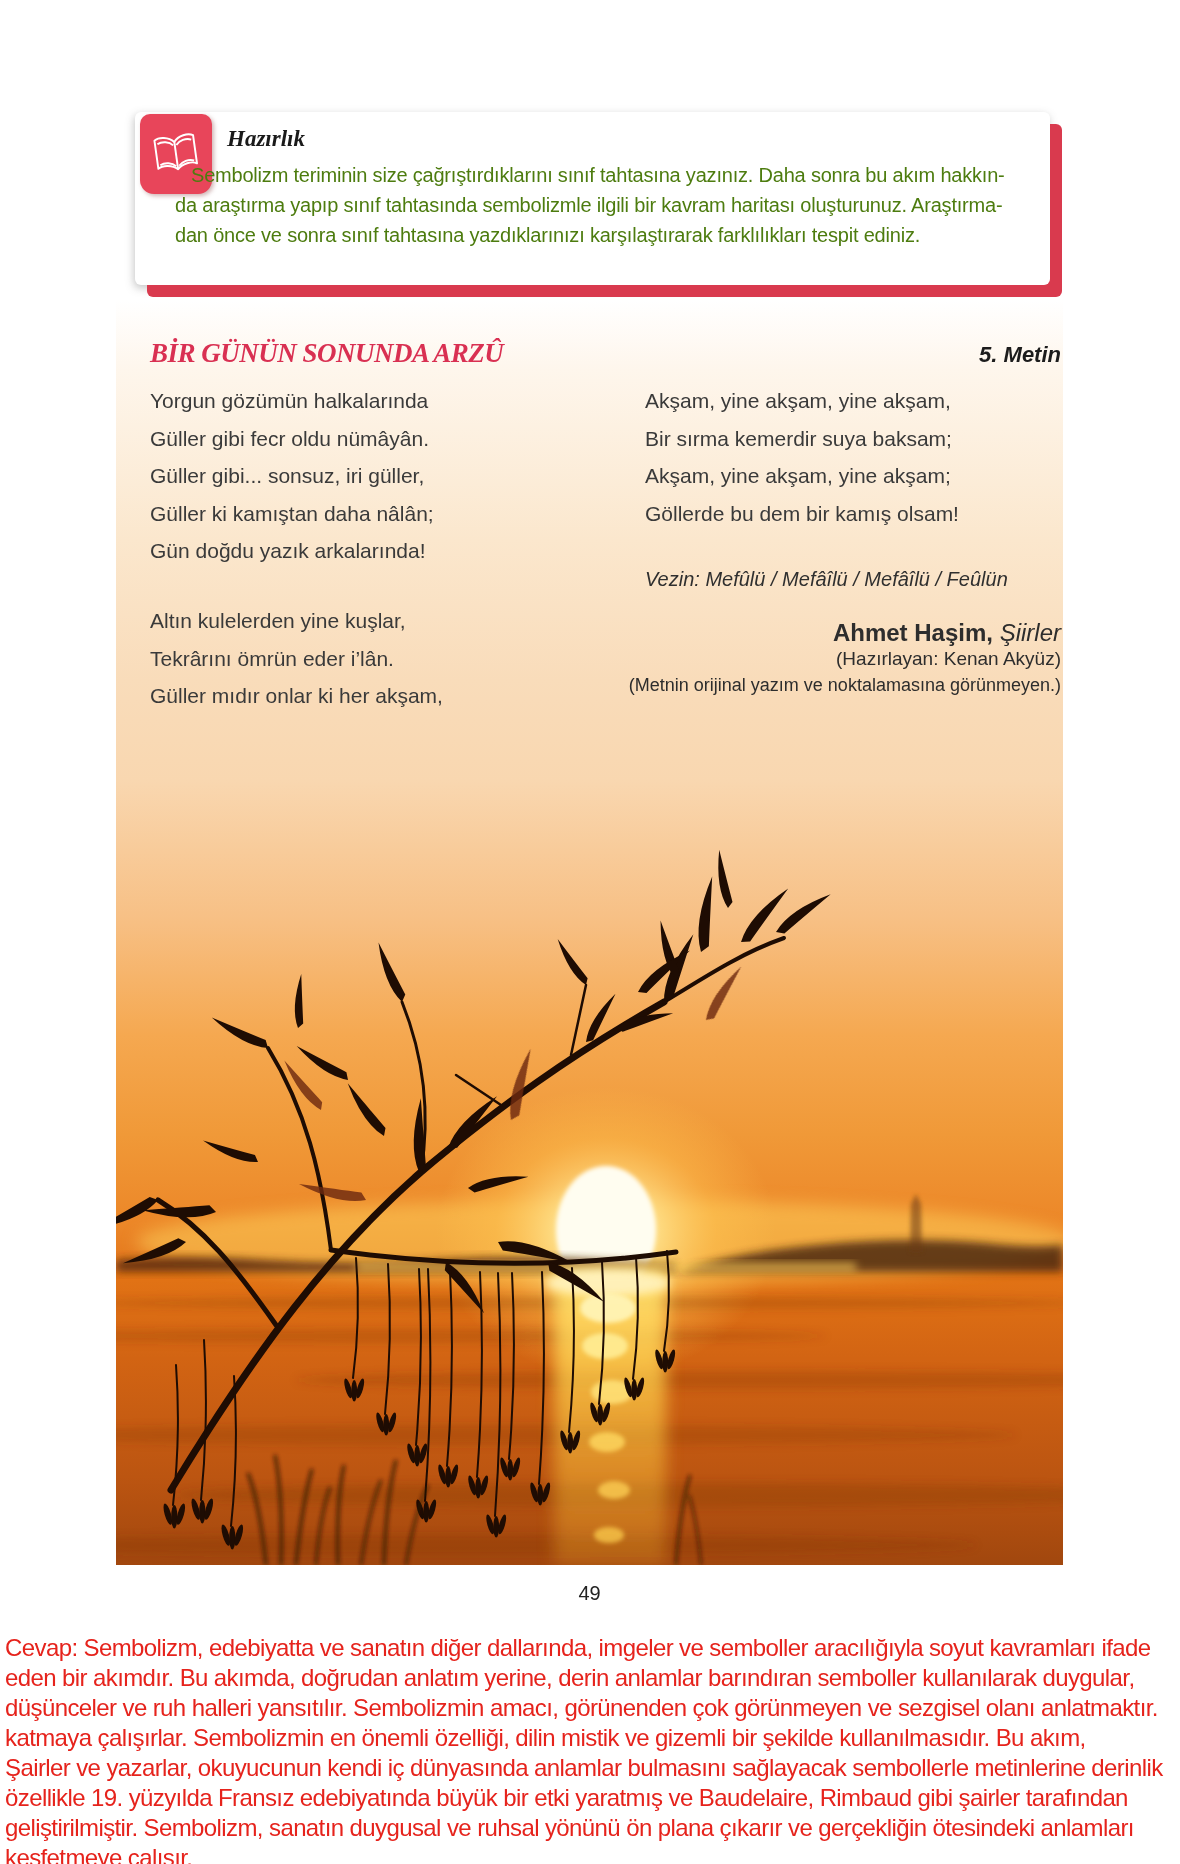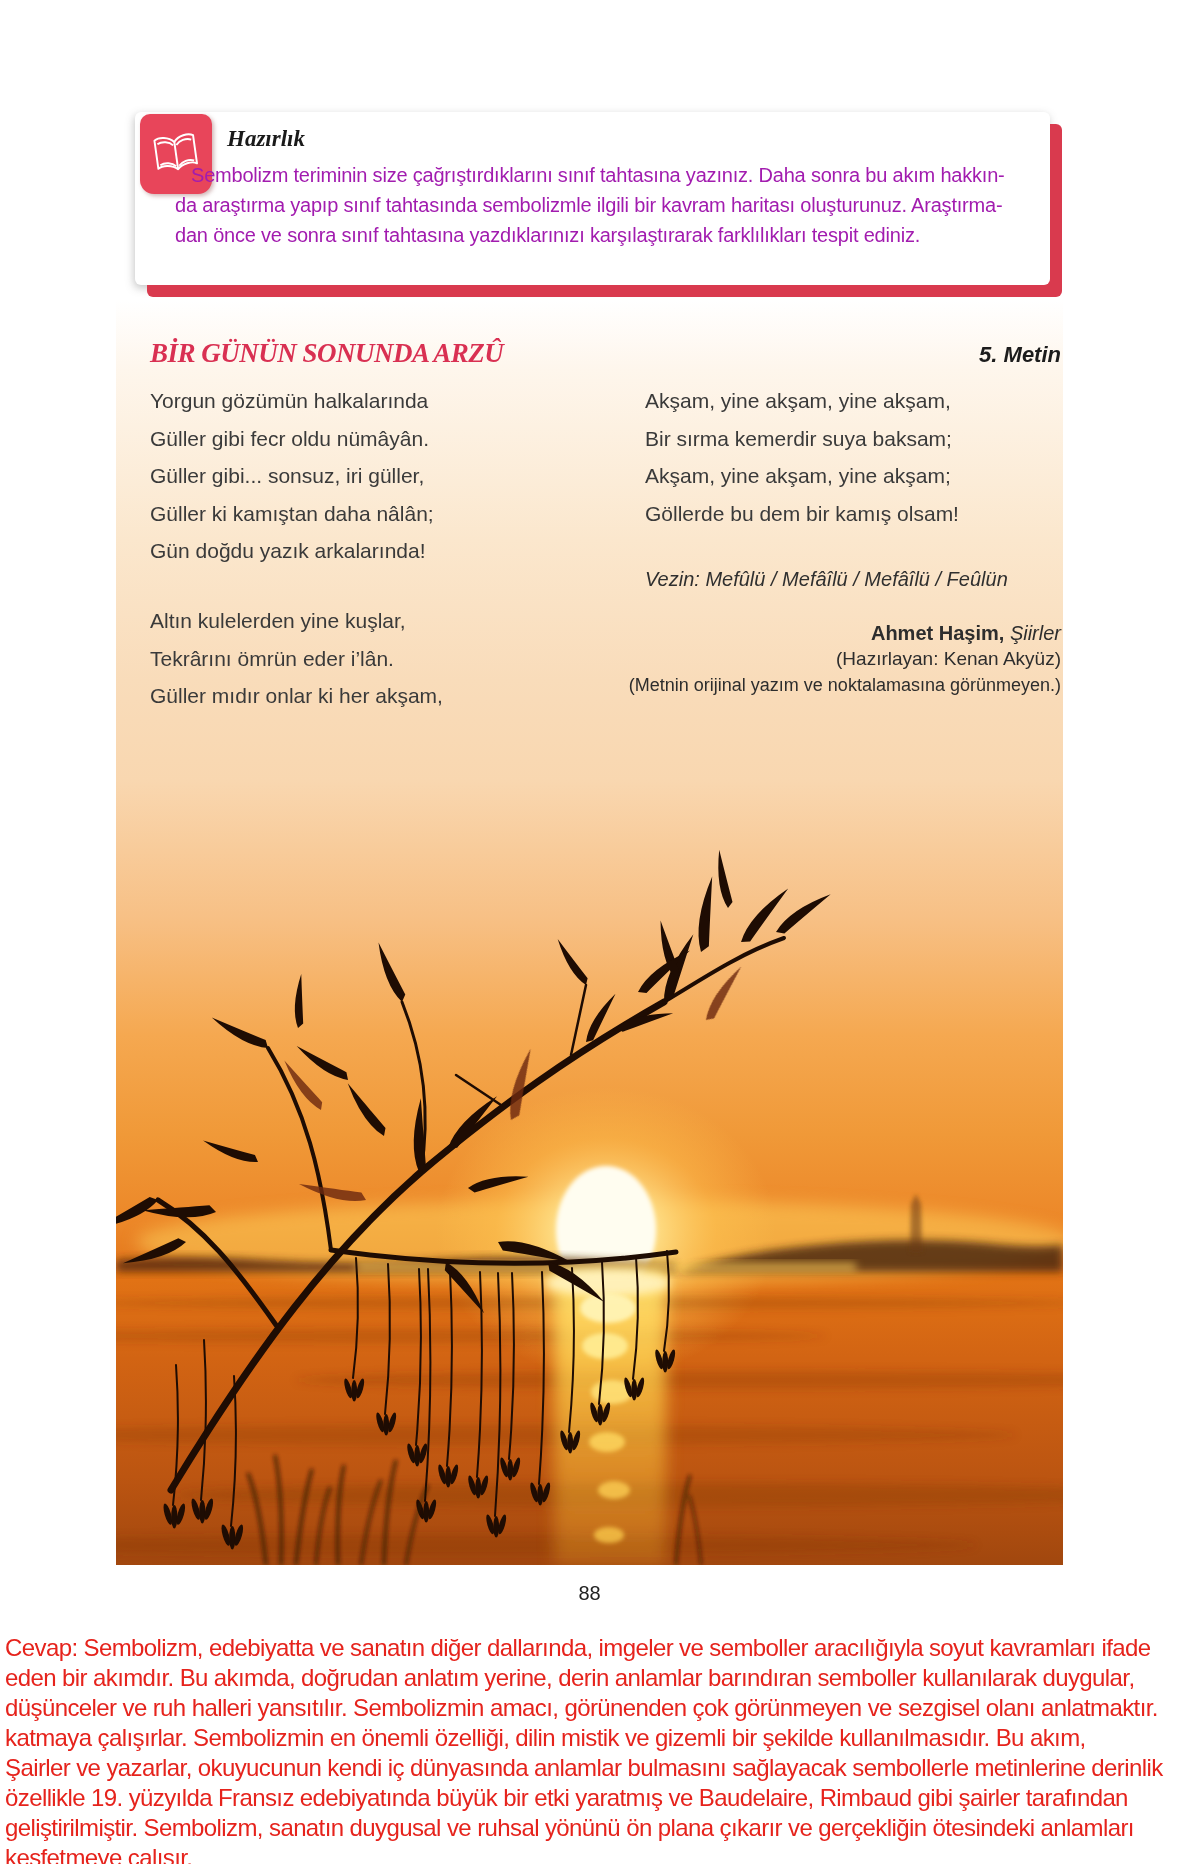--- a/index.html
+++ b/index.html
@@ -13,21 +13,21 @@
     background:#fff; border-radius:6px;
     box-shadow: 12px 12px 0 0 #d93a4e, -1px 3px 9px rgba(90,90,90,0.35); }
   .hz-badge { position:absolute; left:5px; top:2px; width:72px; height:80px;
     background:#e8455a; border-radius:10px 10px 14px 14px;
     display:flex; align-items:center; justify-content:center;
     box-shadow:2px 2px 4px rgba(120,40,40,0.35); }
   .hz-title { position:absolute; left:92px; top:14px;
     font-family:"Liberation Serif", serif; font-style:italic; font-weight:bold;
     font-size:23px; color:#1a1a1a; }
   .hz-text { position:absolute; left:40px; top:48px; width:860px;
-    font-size:20px; line-height:30px; color:#a21caf; letter-spacing:-0.2px; }
+    font-size:20px; line-height:30px; color:#4d7c0f; letter-spacing:-0.2px; }
   .hz-line { white-space:nowrap; }
   .hz-line.indent { text-indent:16px; }
 
   
   .poem-section { position:absolute; left:116px; top:300px; width:947px; height:1265px;
     background:linear-gradient(180deg,#ffffff 0px,#fef6ec 70px,#fbe7cd 240px,#f9dcba 380px,#f9d7b0 480px);
   }
   .poem-title { position:absolute; left:34px; top:38px;
     font-family:"Liberation Serif", serif; font-style:italic; font-weight:bold;
     font-size:27px; letter-spacing:-0.5px; color:#d93052; }
@@ -36,21 +36,21 @@
   .verse { position:absolute; font-size:21px; line-height:37.5px; color:#3a3a3a; }
   .verse div { white-space:nowrap; }
   .col-left.s1 { left:34px; top:82px; }
   .col-left.s2 { left:34px; top:302px; }
   .col-right.s3 { left:529px; top:82px; }
   .vezin { position:absolute; left:529px; top:268px; font-size:20px; color:#2f2f2f;
     font-style:italic; white-space:nowrap; }
   .vezin .vz-label { font-weight:normal; }
   .attrib { position:absolute; right:2px; top:320px; text-align:right;
     color:#2d2d2d; line-height:26px; }
-  .attrib .line1 { font-size:20px; }
+  .attrib .line1 { font-size:24px; }
   .attrib .author { font-weight:bold; }
   .attrib .work { font-style:italic; }
   .attrib .prep { font-size:19px; }
   .attrib .note { font-size:18px; }
 
   
   .photo { position:absolute; left:0; top:480px; width:947px; height:785px; overflow:hidden; }
   .photo svg { display:block; }
 
   
@@ -294,21 +294,21 @@
           <path d="M245 785 q 8 -55 20 -85" stroke-width="2.5"></path>
           <path d="M268 785 q 2 -65 12 -105" stroke-width="3"></path>
           <path d="M290 785 q 8 -50 22 -80" stroke-width="2.5"></path>
           <path d="M560 785 q 4 -55 14 -90" stroke-width="2.5"></path>
           <path d="M585 785 q -4 -45 -12 -70" stroke-width="2"></path>
         </g>
       </svg>
     </div>
   </section>
 
-  <div class="page-number">88</div>
+  <div class="page-number">49</div>
 
   <div class="answer">
     <div>Cevap: Sembolizm, edebiyatta ve sanatın diğer dallarında, imgeler ve semboller aracılığıyla soyut kavramları ifade</div>
     <div>eden bir akımdır. Bu akımda, doğrudan anlatım yerine, derin anlamlar barındıran semboller kullanılarak duygular,</div>
     <div>düşünceler ve ruh halleri yansıtılır. Sembolizmin amacı, görünenden çok görünmeyen ve sezgisel olanı anlatmaktır.</div>
     <div>katmaya çalışırlar. Sembolizmin en önemli özelliği, dilin mistik ve gizemli bir şekilde kullanılmasıdır. Bu akım,</div>
     <div>Şairler ve yazarlar, okuyucunun kendi iç dünyasında anlamlar bulmasını sağlayacak sembollerle metinlerine derinlik</div>
     <div>özellikle 19. yüzyılda Fransız edebiyatında büyük bir etki yaratmış ve Baudelaire, Rimbaud gibi şairler tarafından</div>
     <div>geliştirilmiştir. Sembolizm, sanatın duygusal ve ruhsal yönünü ön plana çıkarır ve gerçekliğin ötesindeki anlamları</div>
     <div>keşfetmeye çalışır.</div>

